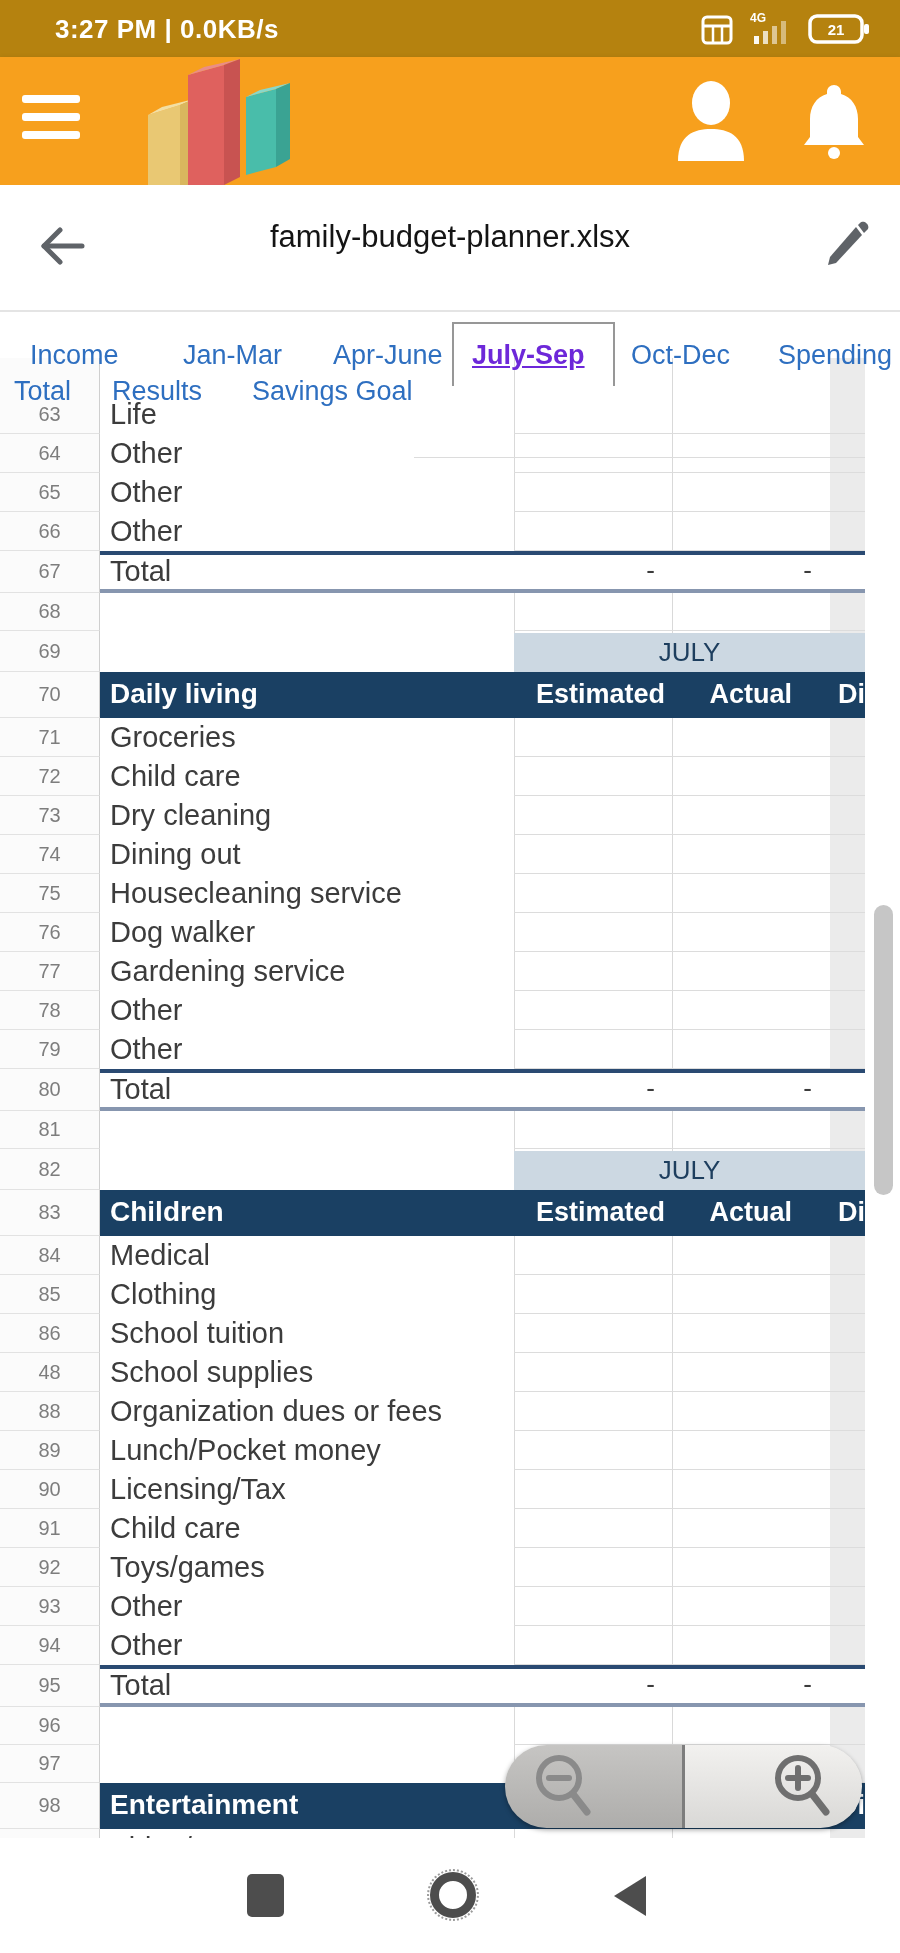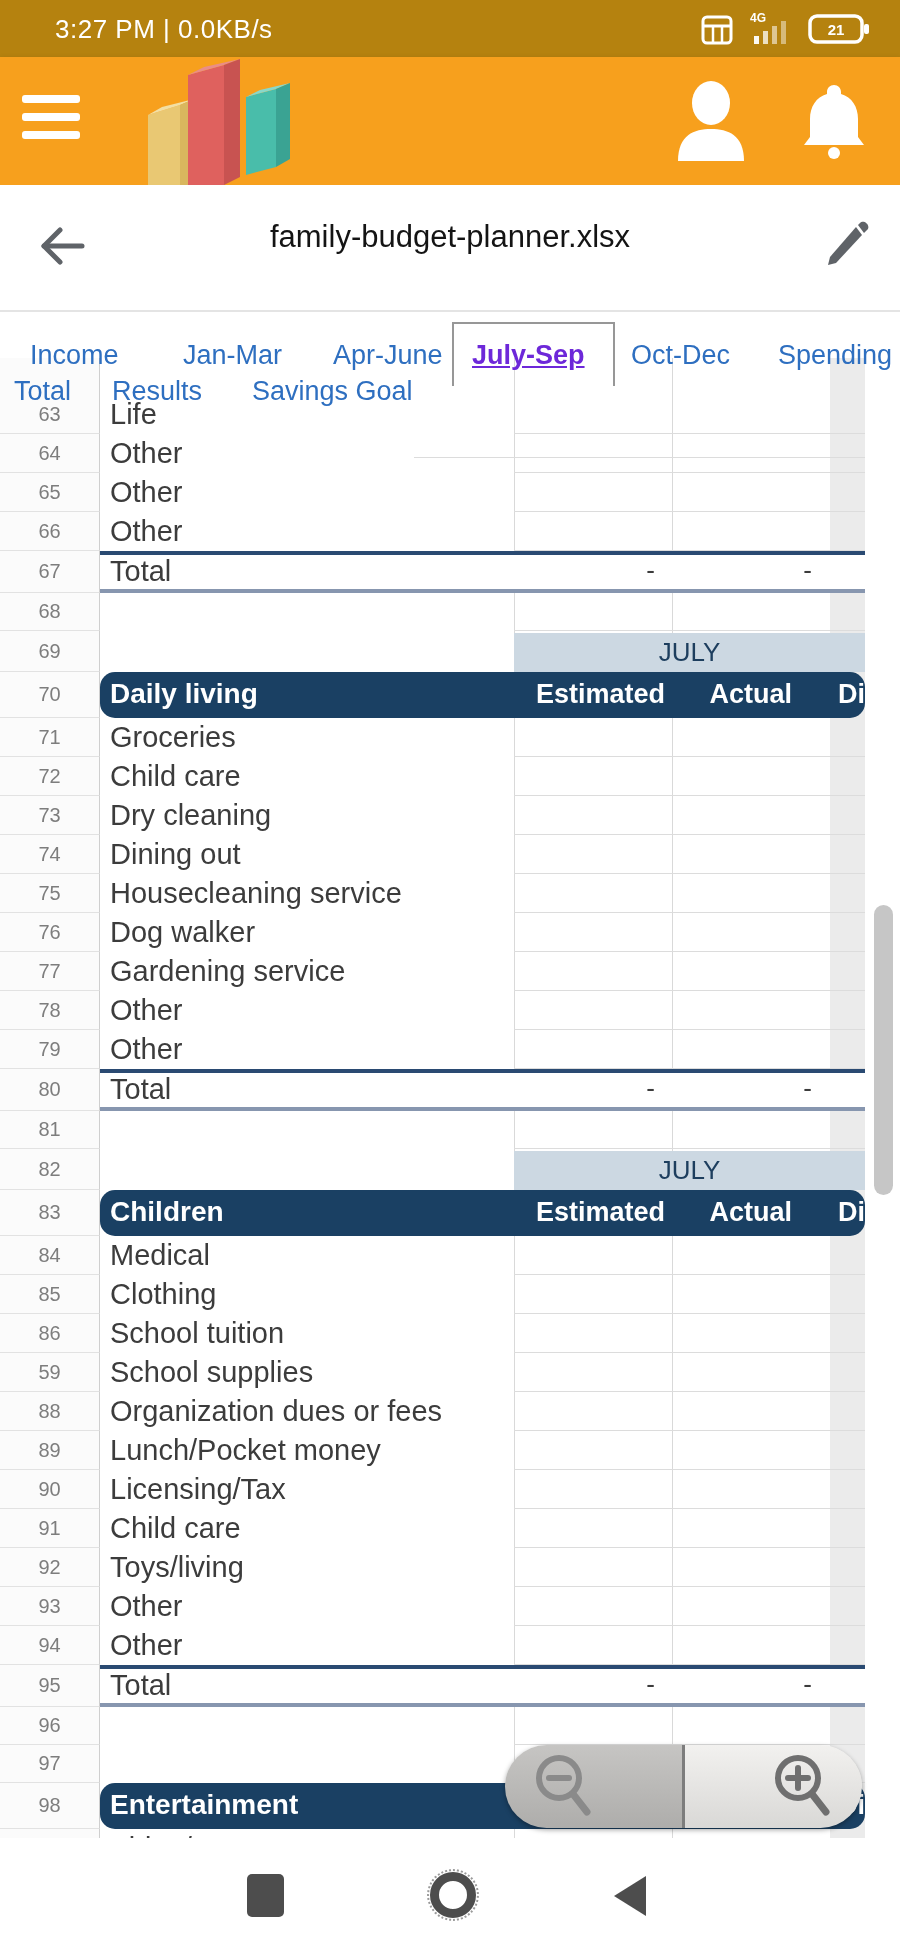--- a/index.html
+++ b/index.html
@@ -1,21 +1,21 @@
 <!DOCTYPE html>
 <html><head>
 <meta charset="utf-8">
 <style>
   html,body{margin:0;padding:0;background:#ffffff;}
   *{box-sizing:border-box;font-family:"Liberation Sans",sans-serif;}
   #screen{position:relative;width:900px;height:1953px;background:#ffffff;overflow:hidden;}
 
   
   .status-bar{position:absolute;left:0;top:0;width:900px;height:57px;background:#b5820f;}
-  .status-time{position:absolute;left:55px;top:14px;color:#ffffff;font-size:26px;font-weight:normal;letter-spacing:.5px;}
+  .status-time{position:absolute;left:55px;top:14px;color:#ffffff;font-size:26px;font-weight:bold;letter-spacing:.5px;}
   .st-icons{position:absolute;right:28px;top:10px;display:flex;align-items:center;gap:14px;}
 
   
   .app-bar{position:absolute;left:0;top:57px;width:900px;height:128px;background:#f7a01d;box-shadow:0 3px 6px rgba(0,0,0,.25);}
   .hamburger{position:absolute;left:22px;top:38px;width:62px;height:52px;cursor:pointer;}
   .hamburger span{display:block;width:58px;height:8px;background:#ffffff;border-radius:3px;margin-bottom:10px;}
   .logo{position:absolute;left:110px;top:-12px;}
   .appbar-right{position:absolute;right:30px;top:22px;display:flex;gap:48px;align-items:center;}
 
   
@@ -38,21 +38,21 @@
   .r-item{height:39px;} .r-item.first{height:37px;flex-direction:column;}
   .r-empty{height:38px;}
   .r-total{height:42px;}
   .r-month{height:41px;}
   .r-header{height:46px;}
   .rownum{width:100px;flex:0 0 100px;display:flex;align-items:center;justify-content:center;
           color:#7d7d7d;font-size:20px;border-right:1px solid #cfcfcf;border-bottom:1px solid #e2e2e2;background:#fbfbfb;}
   .cells{flex:1;position:relative;}
   .r-item .cells::after,.r-empty .cells::after{content:'';position:absolute;left:414px;right:0;bottom:0;border-bottom:1px solid #dcdcdc;}
   .cell-label{position:absolute;left:10px;top:50%;transform:translateY(-52%);font-size:29px;color:#3c3c3c;white-space:nowrap;}
-  .r-header .cells{background:#1a4063;border-radius:15px;}
+  .r-header .cells{background:#1a4063;}
   .r-header .cell-label{color:#ffffff;font-weight:bold;font-size:28px;}
   .col-est,.col-act{position:absolute;top:50%;transform:translateY(-52%);color:#ffffff;font-weight:bold;font-size:27px;}
   .col-est{right:200px;} .col-act{right:73px;}
   .col-diff{position:absolute;left:738px;top:50%;transform:translateY(-52%);color:#ffffff;font-weight:bold;font-size:27px;}
   .month-band{position:absolute;left:414px;right:0;top:2px;bottom:0;background:#ccd8e2;
               display:flex;align-items:center;justify-content:center;color:#1d3e5e;font-weight:normal;font-size:26px;}
   .r-total .cells{background:#ffffff;border-top:4px solid #2a4a72;border-bottom:4px solid #8796af;}
   .dash{position:absolute;top:50%;transform:translateY(-55%);font-size:26px;color:#3c3c3c;}
   .dash-est{right:210px;} .dash-act{right:53px;}
 
@@ -303,21 +303,21 @@
             <span class="cell-label">Clothing</span>
           </div>
         </div>
         <div class="row r-item">
           <div class="rownum">86</div>
           <div class="cells">
             <span class="cell-label">School tuition</span>
           </div>
         </div>
         <div class="row r-item">
-          <div class="rownum">59</div>
+          <div class="rownum">48</div>
           <div class="cells">
             <span class="cell-label">School supplies</span>
           </div>
         </div>
         <div class="row r-item">
           <div class="rownum">88</div>
           <div class="cells">
             <span class="cell-label">Organization dues or fees</span>
           </div>
         </div>
@@ -335,21 +335,21 @@
         </div>
         <div class="row r-item">
           <div class="rownum">91</div>
           <div class="cells">
             <span class="cell-label">Child care</span>
           </div>
         </div>
         <div class="row r-item">
           <div class="rownum">92</div>
           <div class="cells">
-            <span class="cell-label">Toys/living</span>
+            <span class="cell-label">Toys/games</span>
           </div>
         </div>
         <div class="row r-item">
           <div class="rownum">93</div>
           <div class="cells">
             <span class="cell-label">Other</span>
           </div>
         </div>
         <div class="row r-item">
           <div class="rownum">94</div>

